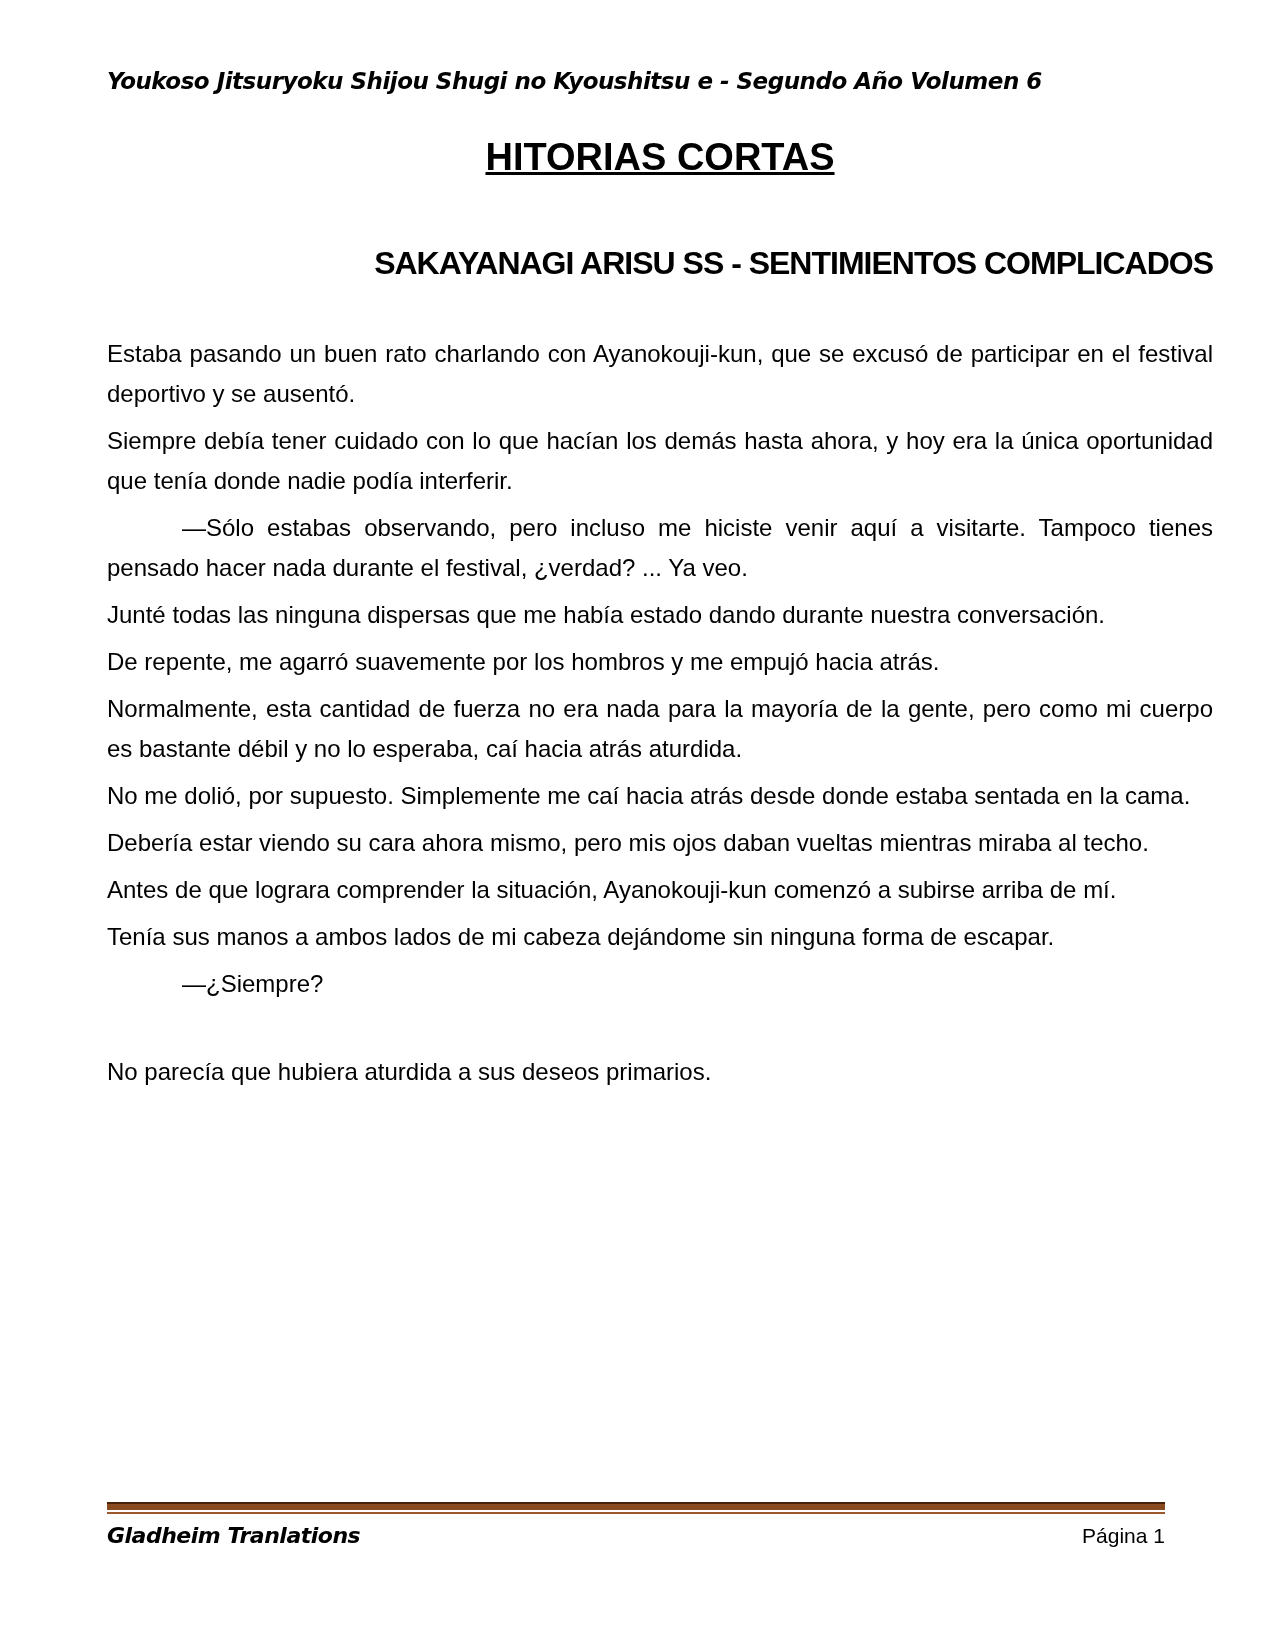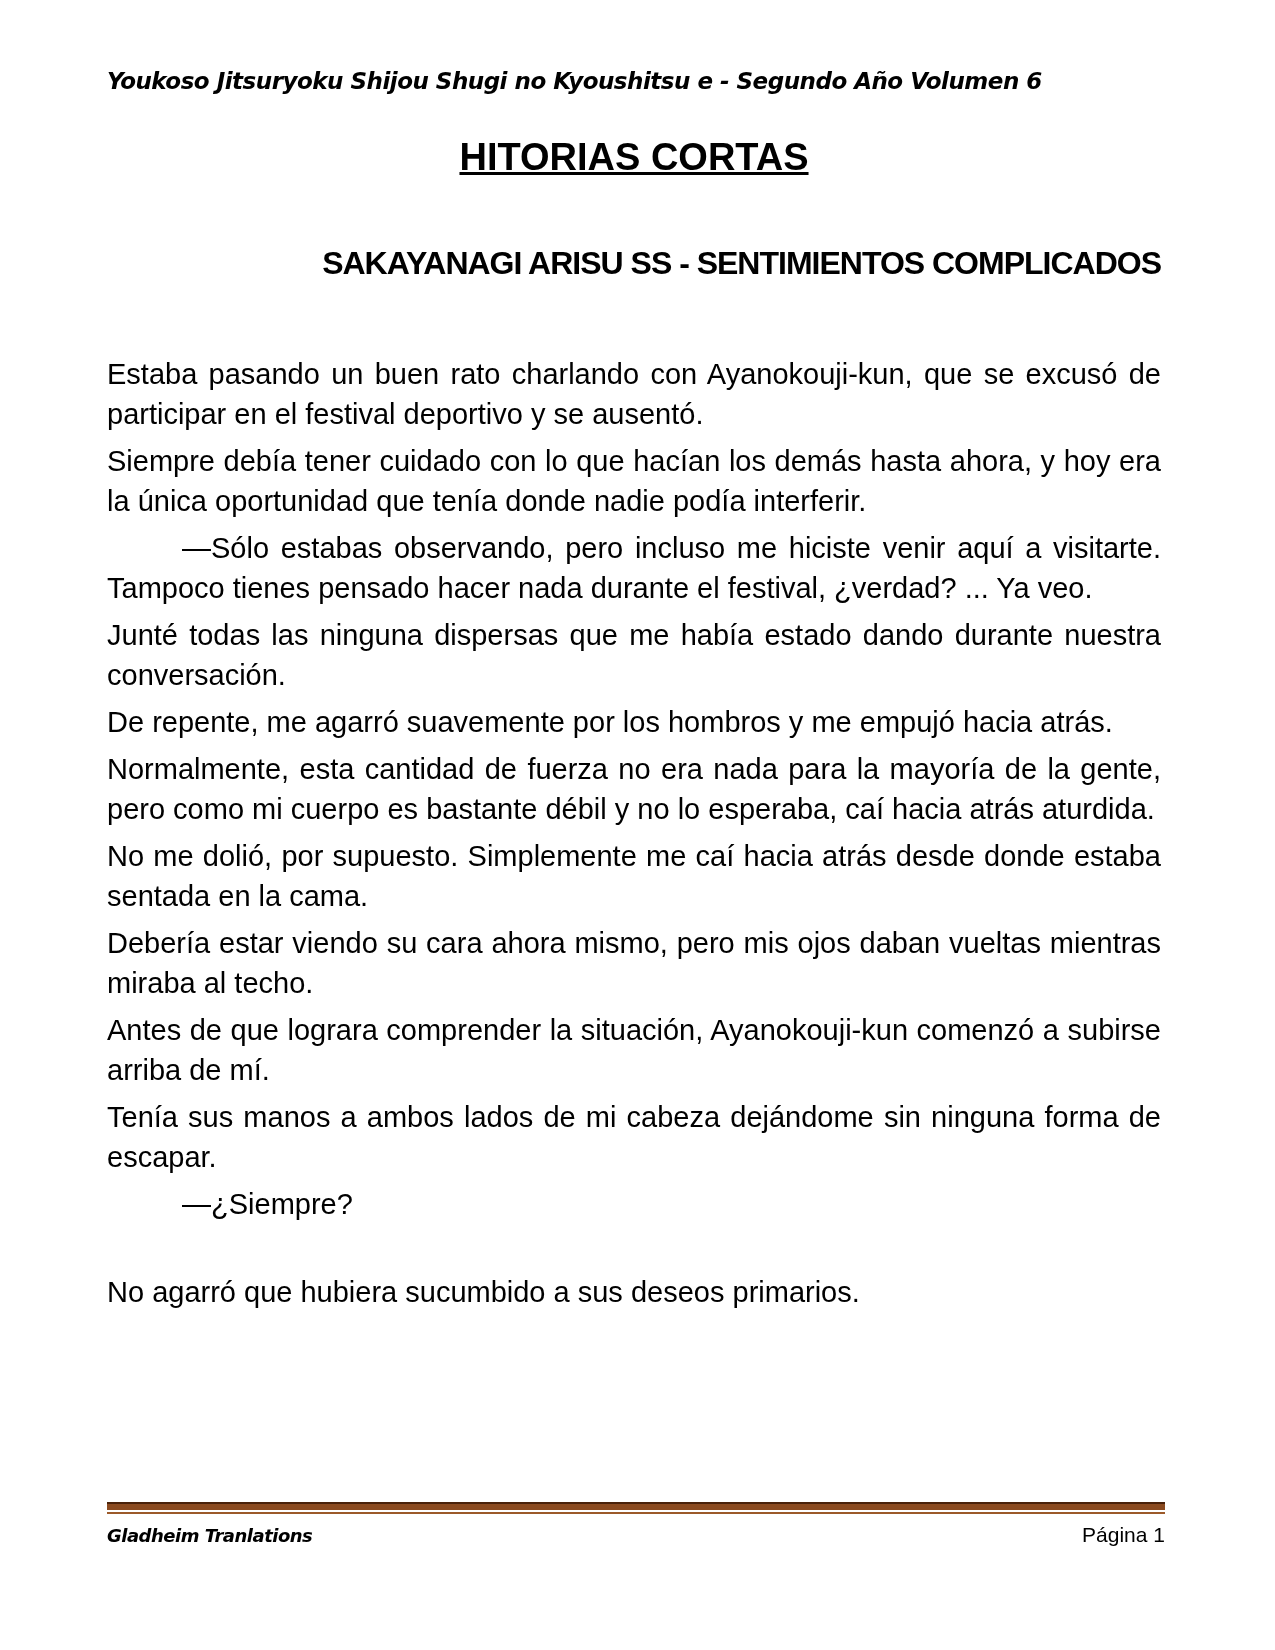--- a/index.html
+++ b/index.html
@@ -3,21 +3,21 @@
 <meta charset="utf-8">
 <style>
   html, body { margin: 0; padding: 0; background: #e8e8e8; }
   .page {
     position: relative;
     width: 1275px;
     height: 1650px;
     margin: 0 auto;
     background: #ffffff;
     box-sizing: border-box;
-    padding: 68px 114px 0 107px;
+    padding: 68px 62px 0 107px;
     font-family: "Liberation Sans", sans-serif;
     color: #000000;
     overflow: hidden;
   }
   .doc-header {
     font-family: "DejaVu Sans", sans-serif;
     font-weight: bold;
     font-style: italic;
     font-size: 23px;
     letter-spacing: -0.5px;
@@ -32,22 +32,22 @@
     text-decoration: underline;
   }
   .story-subtitle {
     margin-top: 66px;
     text-align: right;
     font-weight: bold;
     font-size: 32px;
     letter-spacing: -1px;
   }
   .story-body {
-    margin-top: 72px;
-    font-size: 29px;
+    margin-top: 52px;
+    font-size: 24px;
     line-height: 40px;
   }
   .story-body p {
     margin: 0 0 7px 0;
     text-align: justify;
     text-justify: inter-word;
   }
   .story-body p.indent { text-indent: 75px; }
   .story-body p.gap-before { margin-top: 48px; }
   .doc-footer {
@@ -69,21 +69,21 @@
   .footer-row {
     margin-top: 9px;
     display: flex;
     justify-content: space-between;
     align-items: baseline;
   }
   .footer-brand {
     font-family: "DejaVu Sans", sans-serif;
     font-weight: bold;
     font-style: italic;
-    font-size: 18px;
+    font-size: 22px;
     letter-spacing: -0.5px;
   }
   .footer-page {
     font-size: 21px;
     font-weight: normal;
   }
 </style>
 </head>
 <body>
 
@@ -100,21 +100,21 @@
       <p>Siempre debía tener cuidado con lo que hacían los demás hasta ahora, y hoy era la única oportunidad que tenía donde nadie podía interferir.</p>
       <p class="indent">—Sólo estabas observando, pero incluso me hiciste venir aquí a visitarte. Tampoco tienes pensado hacer nada durante el festival, ¿verdad? ... Ya veo.</p>
       <p>Junté todas las ninguna dispersas que me había estado dando durante nuestra conversación.</p>
       <p>De repente, me agarró suavemente por los hombros y me empujó hacia atrás.</p>
       <p>Normalmente, esta cantidad de fuerza no era nada para la mayoría de la gente, pero como mi cuerpo es bastante débil y no lo esperaba, caí hacia atrás aturdida.</p>
       <p>No me dolió, por supuesto. Simplemente me caí hacia atrás desde donde estaba sentada en la cama.</p>
       <p>Debería estar viendo su cara ahora mismo, pero mis ojos daban vueltas mientras miraba al techo.</p>
       <p>Antes de que lograra comprender la situación, Ayanokouji-kun comenzó a subirse arriba de mí.</p>
       <p>Tenía sus manos a ambos lados de mi cabeza dejándome sin ninguna forma de escapar.</p>
       <p class="indent">—¿Siempre?</p>
-      <p class="gap-before">No agarró que hubiera sucumbido a sus deseos primarios.</p>
+      <p class="gap-before">No parecía que hubiera aturdida a sus deseos primarios.</p>
     </div>
 
   <div class="doc-footer">
     <div>
       <div class="rule-main"></div>
       <div class="rule-sub"></div>
     </div>
     <div class="footer-row">
       <span class="footer-brand">Gladheim Tranlations</span>
       <span class="footer-page">Página 1</span>

